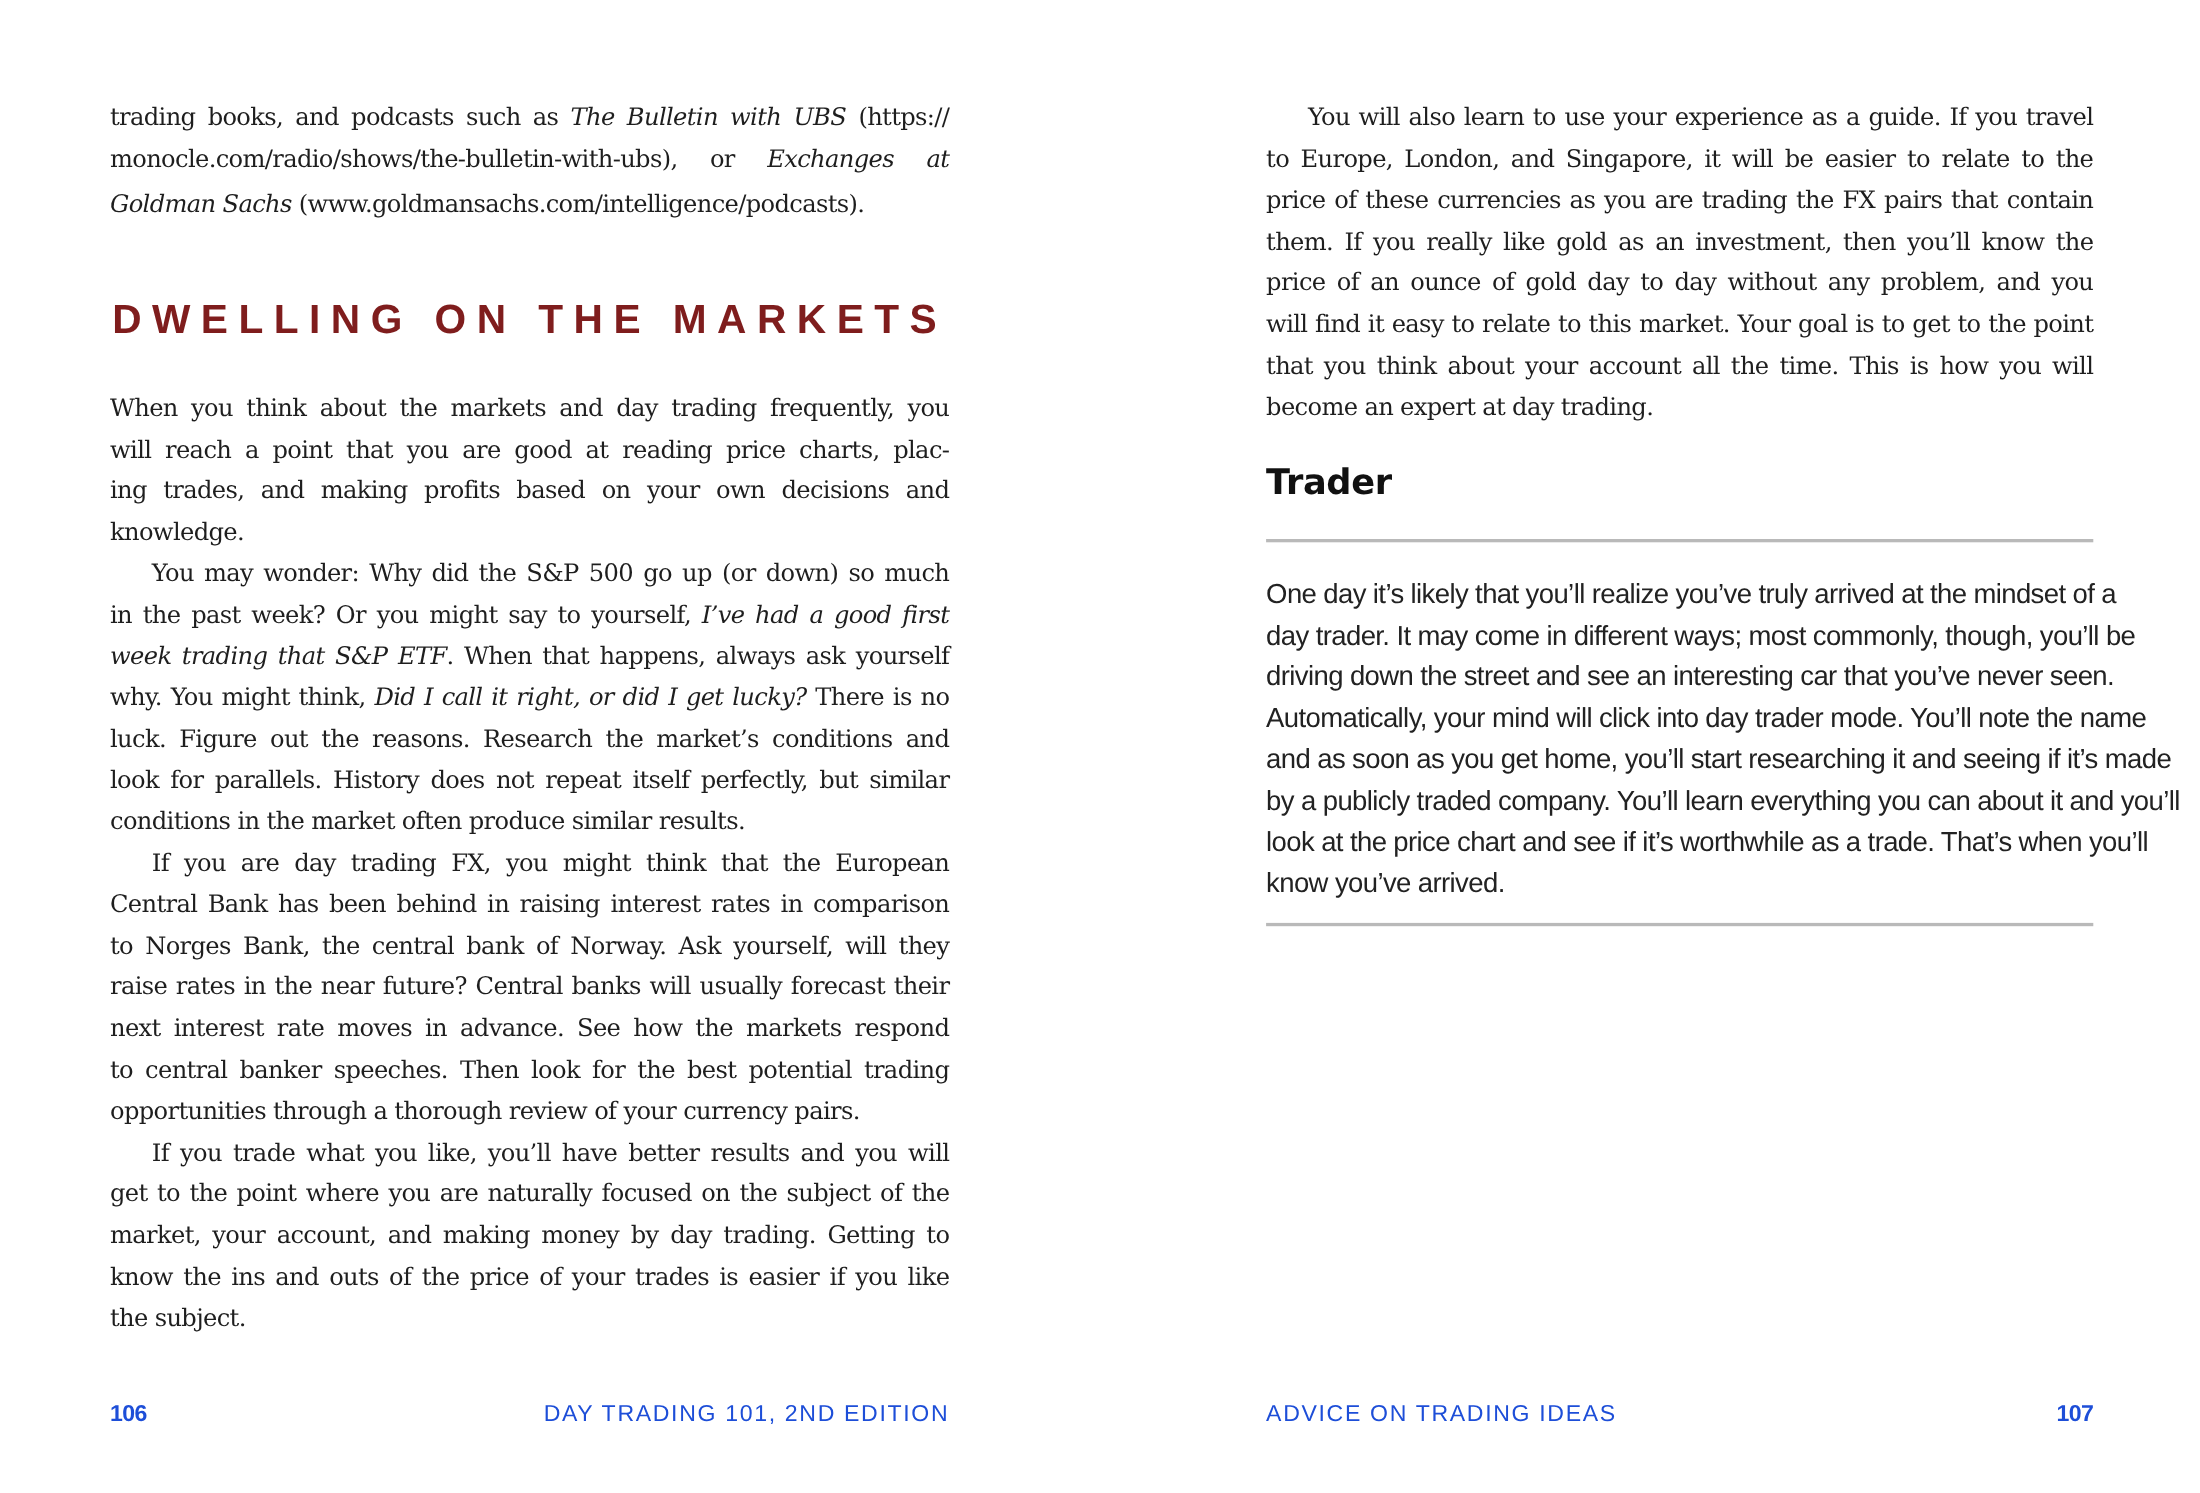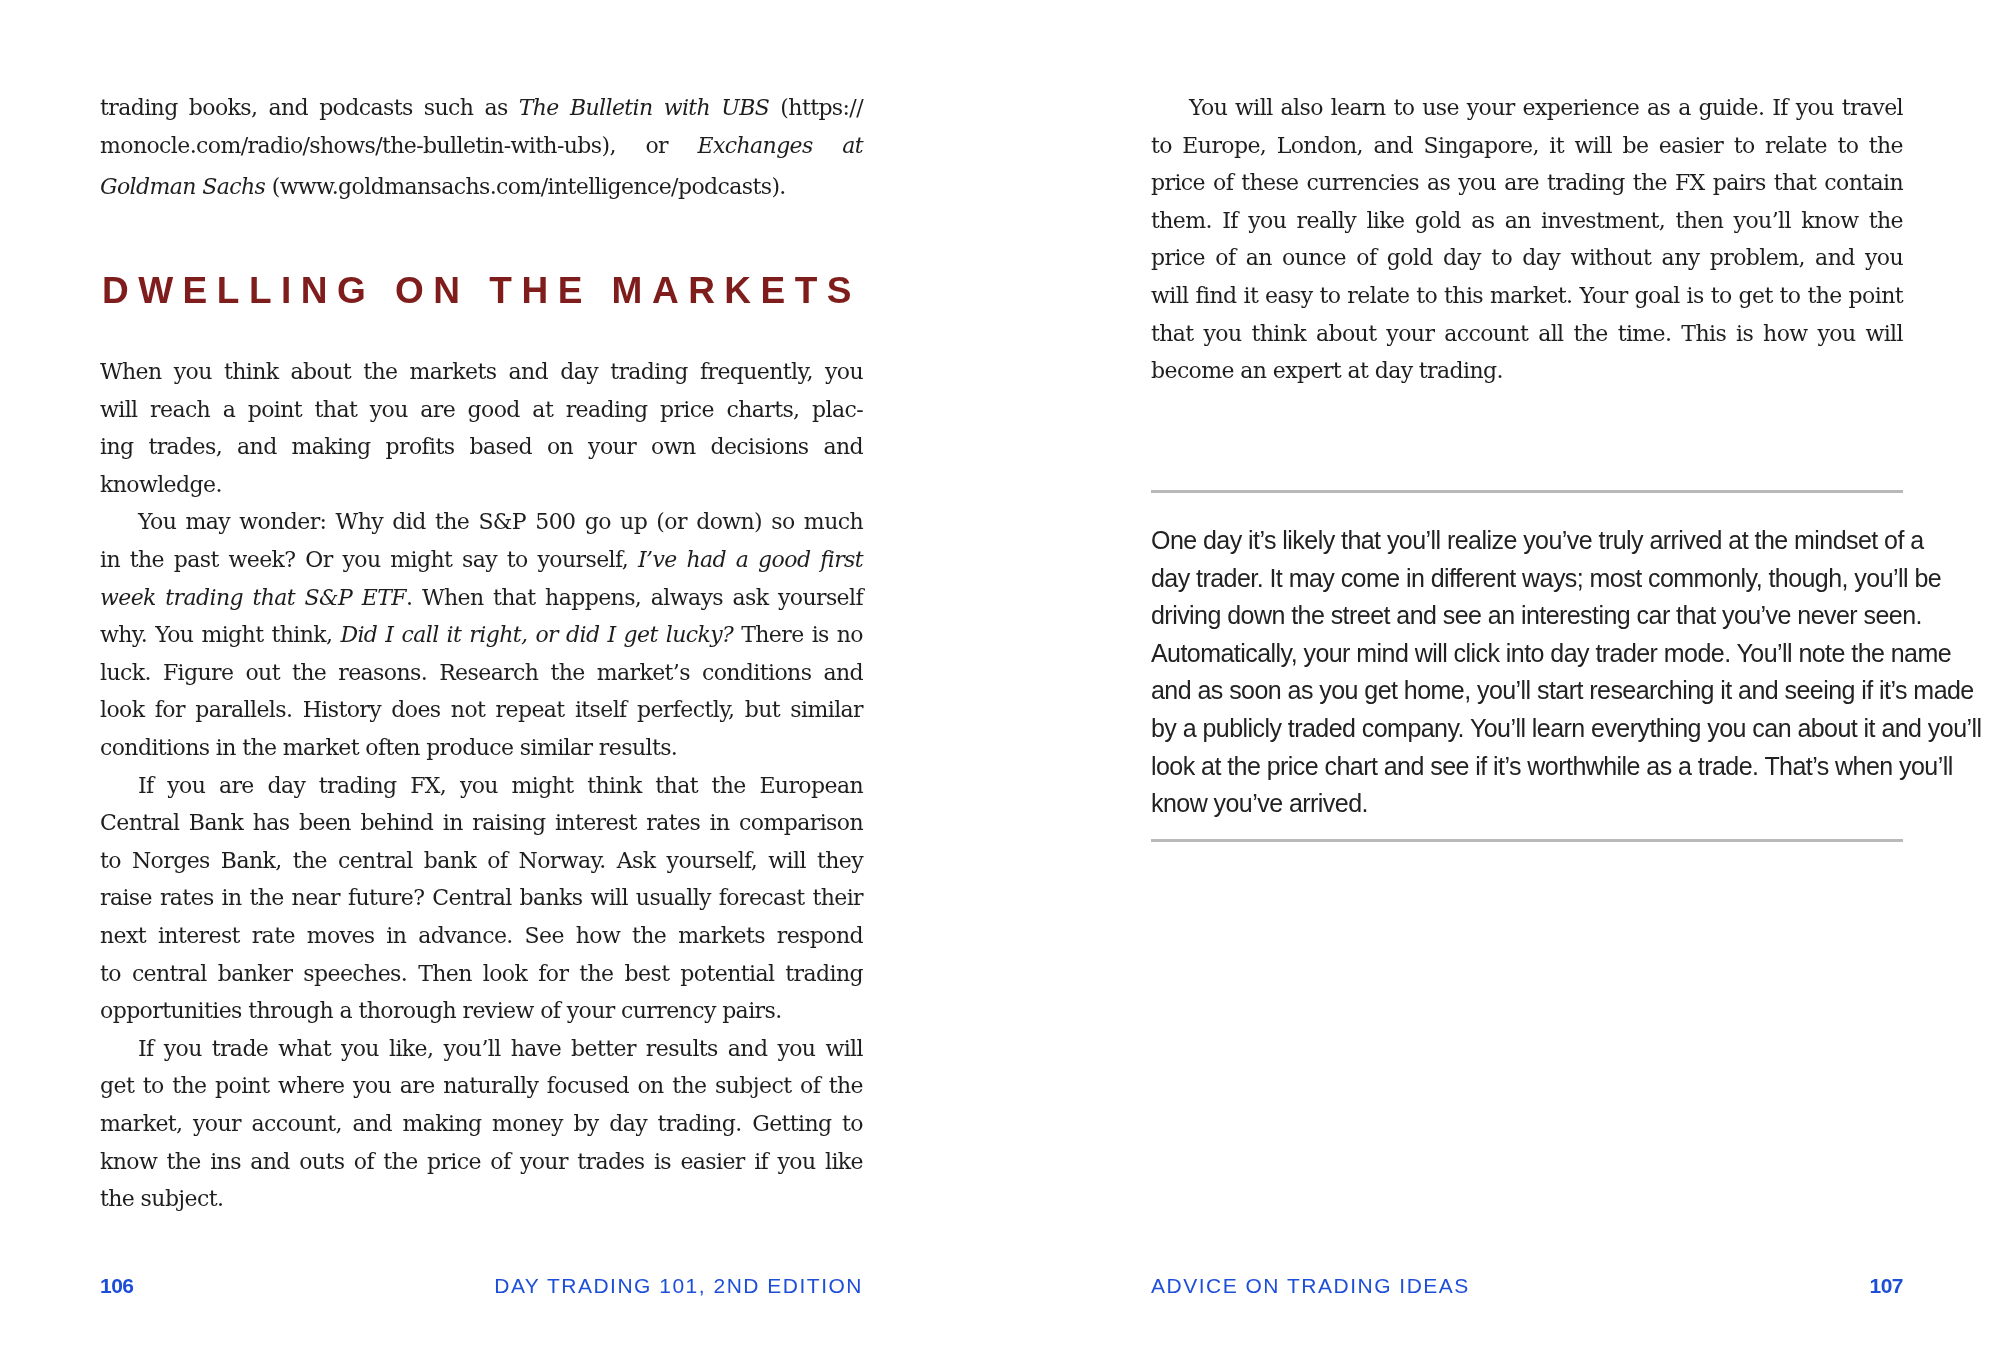--- a/index.html
+++ b/index.html
@@ -104,20 +104,21 @@
       <div class="serif-line" style="top: 130.6px;"><span>to Europe, London, and Singapore, it will be easier to relate to the</span></div>
       <div class="serif-line" style="top: 168.2px;"><span>price of these currencies as you are trading the FX pairs that contain</span></div>
       <div class="serif-line" style="top: 205.8px;"><span>them. If you really like gold as an investment, then you’ll know the</span></div>
       <div class="serif-line" style="top: 243.4px;"><span>price of an ounce of gold day to day without any problem, and you</span></div>
       <div class="serif-line" style="top: 281px;"><span>will find it easy to relate to this market. Your goal is to get to the point</span></div>
       <div class="serif-line" style="top: 318.6px;"><span>that you think about your account all the time. This is how you will</span></div>
       <div class="serif-line last" style="top: 356.2px;"><span>become an expert at day trading.</span></div>
     </div>
   <div>
     <div class="sidebar-heading">
+      <div>Trader</div>
     </div>
     <div class="rule" style="top:490px;"></div>
     <div id="sidebar-body">
         <div class="sans-line" style="top: 525px;"><span>One day it’s likely that you’ll realize you’ve truly arrived at the mindset of a</span></div>
         <div class="sans-line" style="top: 562.6px;"><span>day trader. It may come in different ways; most commonly, though, you’ll be</span></div>
         <div class="sans-line" style="top: 600.2px;"><span>driving down the street and see an interesting car that you’ve never seen.</span></div>
         <div class="sans-line" style="top: 637.8px;"><span>Automatically, your mind will click into day trader mode. You’ll note the name</span></div>
         <div class="sans-line" style="top: 675.4px;"><span>and as soon as you get home, you’ll start researching it and seeing if it’s made</span></div>
         <div class="sans-line" style="top: 713px;"><span>by a publicly traded company. You’ll learn everything you can about it and you’ll</span></div>
         <div class="sans-line" style="top: 750.6px;"><span>look at the price chart and see if it’s worthwhile as a trade. That’s when you’ll</span></div>

